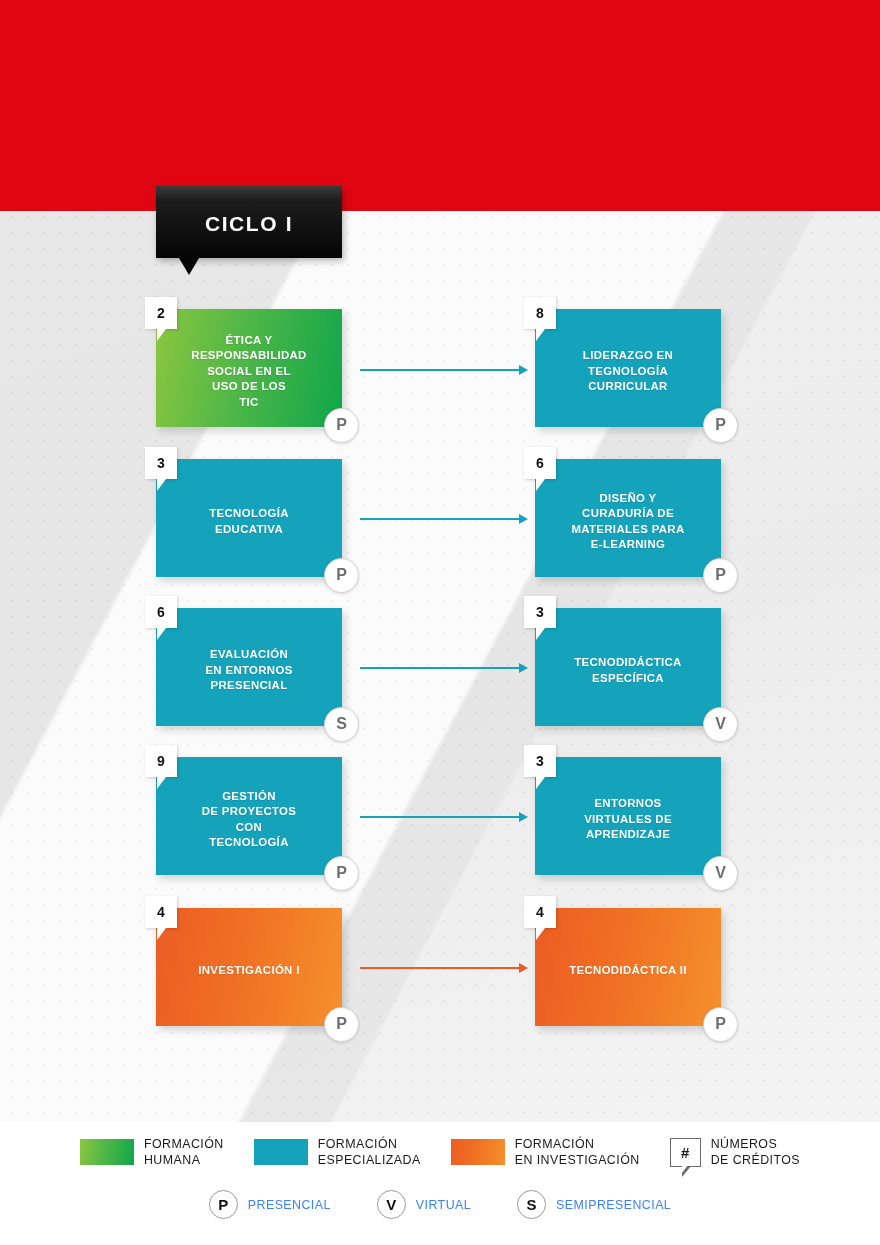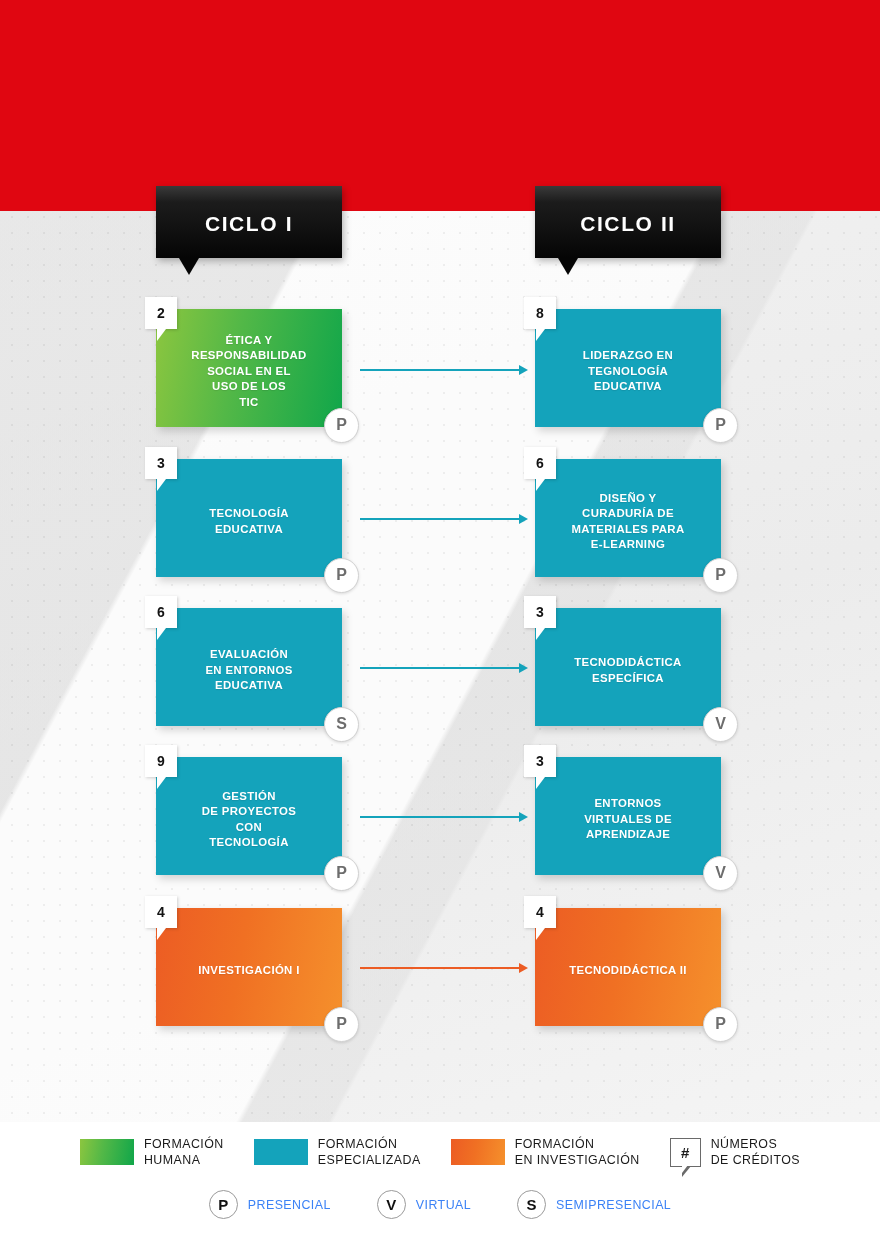--- a/index.html
+++ b/index.html
@@ -344,24 +344,20 @@
   <div class="header-title">
     <span class="tline">MALLA CURRICULAR DEL PROGRAMA DE ESTUDIOS DE</span>
     <span class="tline">MAESTRÍA EN INFORMÁTICA EDUCATIVA Y TECNOLOGÍAS</span>
     <span class="tline">DE LA INFORMACIÓN Y COMUNICACIÓN - 2025</span>
   </div>
 
   <div class="cycle-head" id="cycle-head-1">
     <div class="label">CICLO I</div>
     <div class="tail"></div>
   </div>
-  <div class="cycle-head" id="cycle-head-2">
-    <div class="label">CICLO II</div>
-    <div class="tail"></div>
-  </div>
 
   <div class="arrow teal" style="left:360px; top:365px; width:168px;">
       <div class="shaft"></div>
       <div class="head"></div>
     </div>
   <div class="arrow teal" style="left:360px; top:514px; width:168px;">
       <div class="shaft"></div>
       <div class="head"></div>
     </div>
   <div class="arrow teal" style="left:360px; top:663px; width:168px;">
@@ -404,21 +400,21 @@
     </div>
   </div>
 
   <div class="card teal" style="left:156px; top:608px;">
     <div class="credit">
       <div class="num">6</div>
       <div class="tail"></div>
     </div>
     <div class="card-title">EVALUACIÓN
 EN ENTORNOS
-EDUCATIVA</div>
+PRESENCIAL</div>
     <div class="modality">
       <div class="ltr">S</div>
     </div>
   </div>
 
   <div class="card teal" style="left:156px; top:757px;">
     <div class="credit">
       <div class="num">9</div>
       <div class="tail"></div>
     </div>
@@ -442,21 +438,21 @@
     </div>
   </div>
 
   <div class="card teal" style="left:535px; top:309px;">
     <div class="credit">
       <div class="num">8</div>
       <div class="tail"></div>
     </div>
     <div class="card-title">LIDERAZGO EN
 TEGNOLOGÍA
-EDUCATIVA</div>
+CURRICULAR</div>
     <div class="modality">
       <div class="ltr">P</div>
     </div>
   </div>
 
   <div class="card teal" style="left:535px; top:459px;">
     <div class="credit">
       <div class="num">6</div>
       <div class="tail"></div>
     </div>

